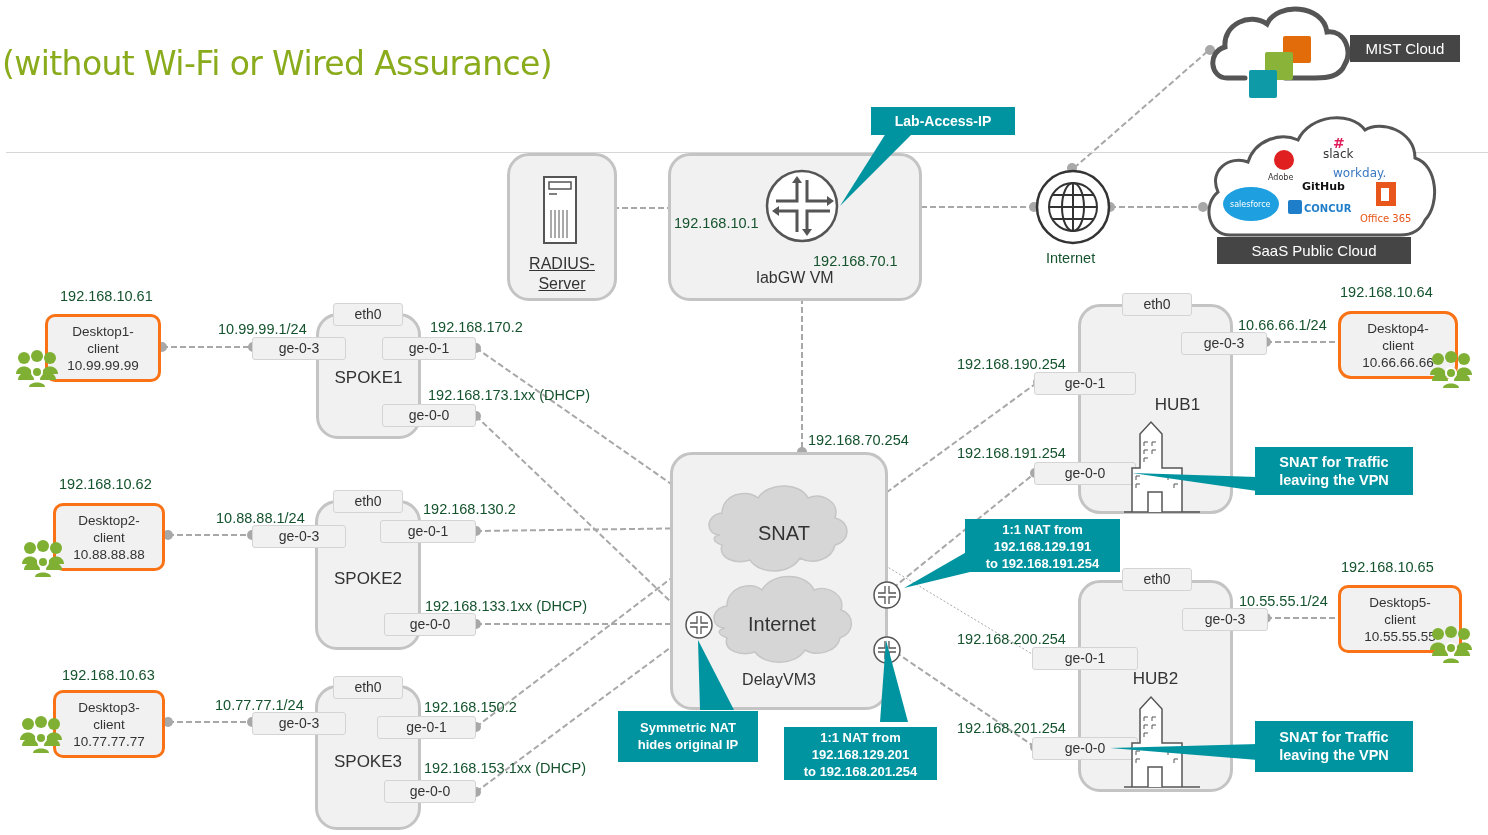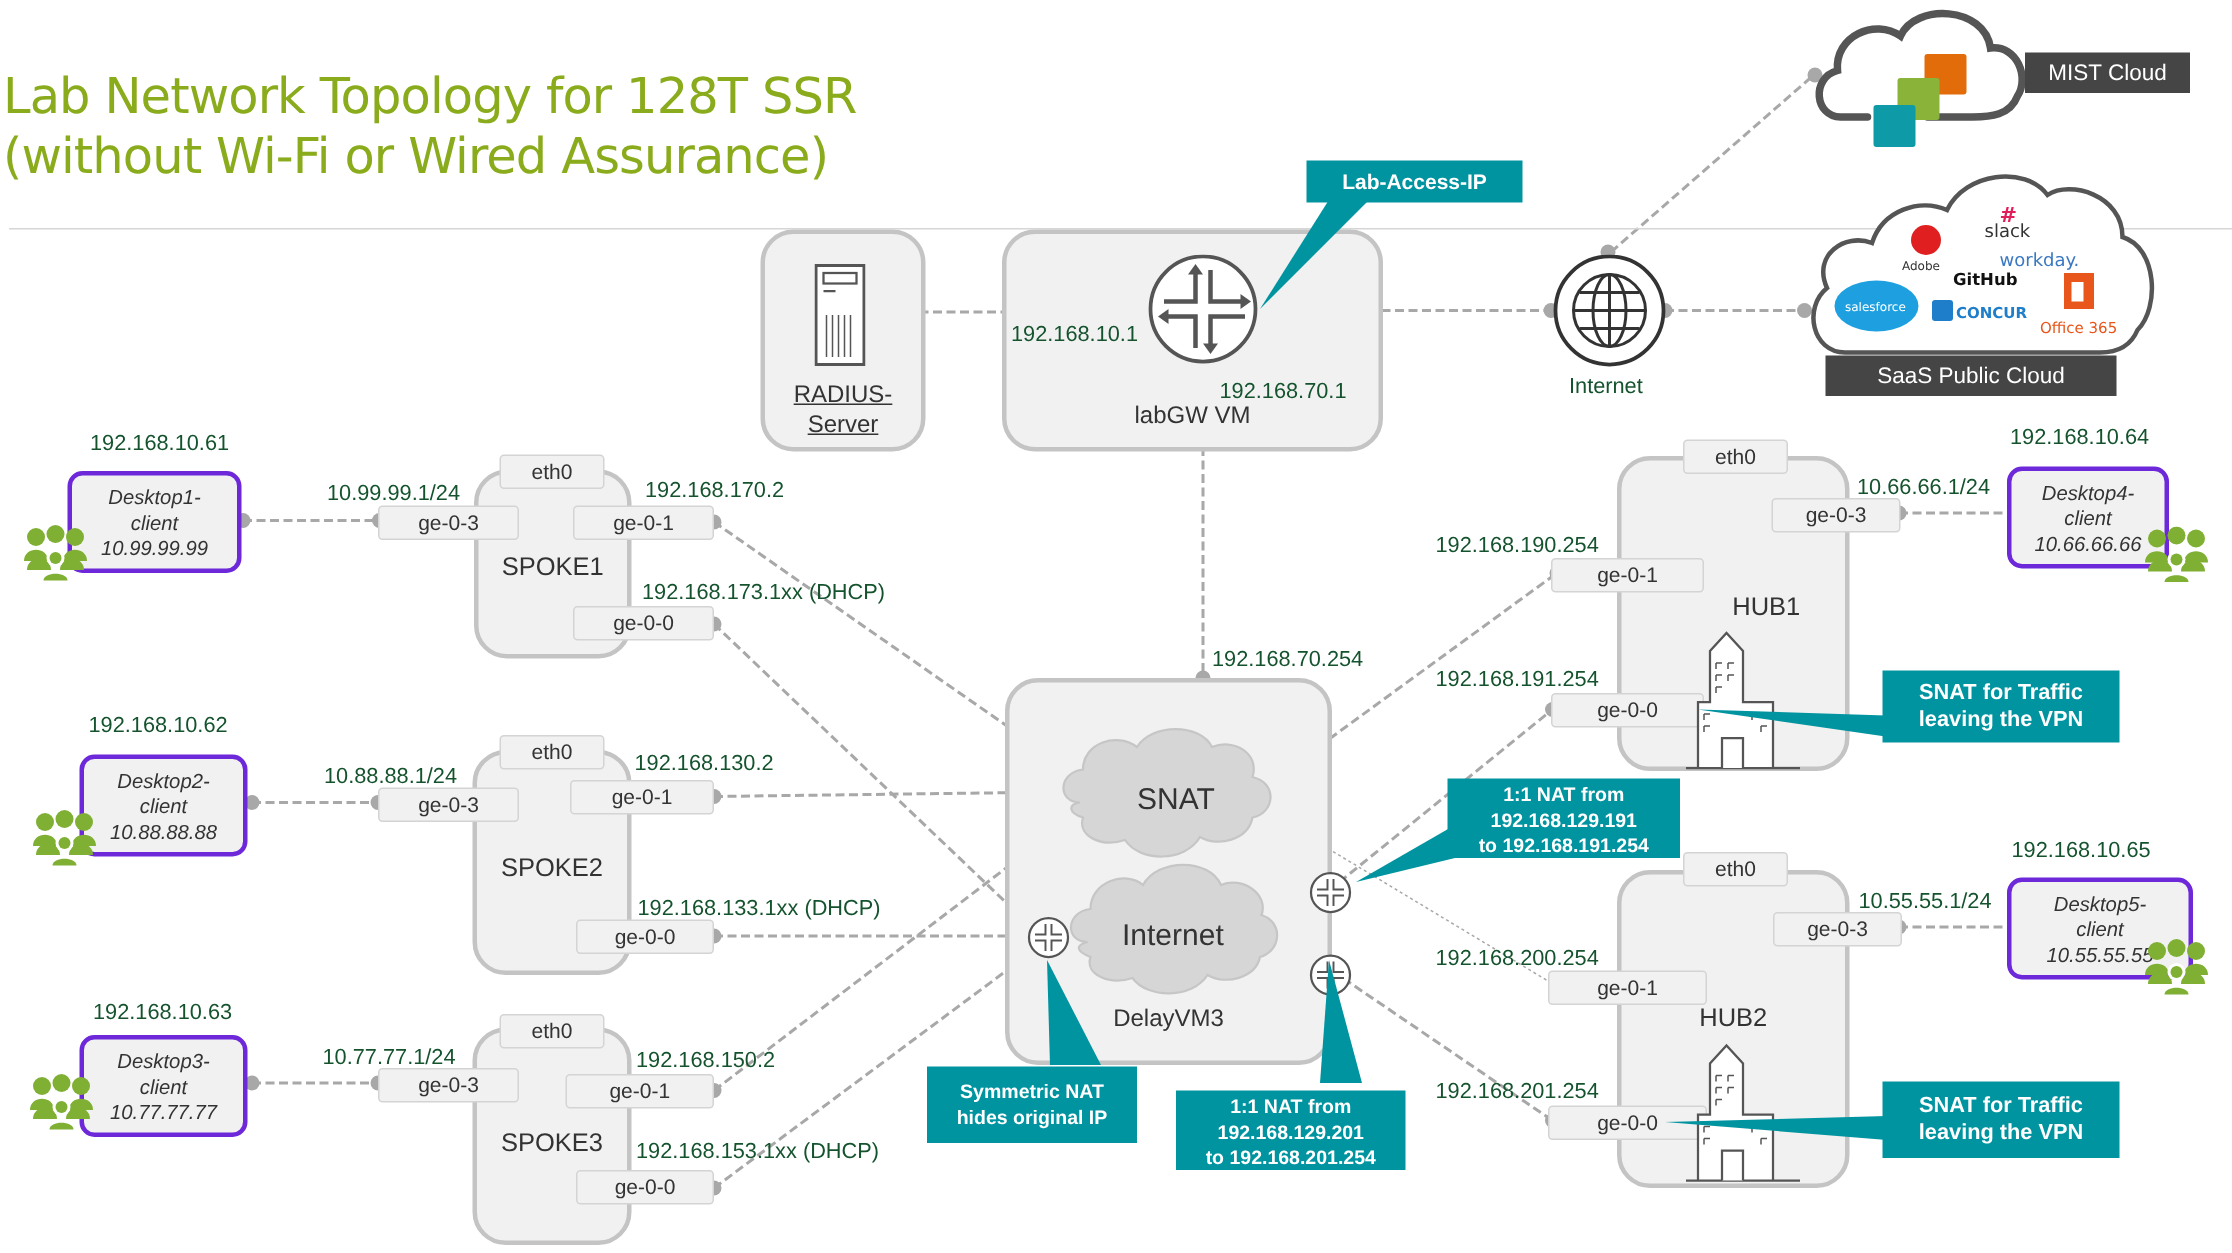--- a/index.html
+++ b/index.html
@@ -5,21 +5,21 @@
   html,body{margin:0;padding:0;background:#fff;}
   body{width:1488px;height:835px;position:relative;overflow:hidden;font-family:"Liberation Sans",sans-serif;color:#333;}
   .abs{position:absolute;}
   #wires{position:absolute;left:0;top:0;width:1488px;height:835px;}
   .title{left:2px;top:44px;font-family:"DejaVu Sans",sans-serif;font-size:33px;line-height:40px;color:#8aac1c;letter-spacing:-0.6px;white-space:nowrap;}
   .hr{left:6px;top:152px;width:1482px;height:1px;background:#d6d6d6;}
   .box{position:absolute;background:#f1f1f1;border:3px solid #c4c4c4;border-radius:22px;box-sizing:border-box;}
   .port{position:absolute;background:#f1f1f1;border:1px solid #d4d4d4;border-radius:3px;box-sizing:border-box;font-family:"Liberation Sans",sans-serif;font-size:14px;text-align:center;line-height:21px;height:23px;color:#333;}
   .lbl{position:absolute;font-size:14.5px;color:#14532d;white-space:nowrap;}
   .node-name{position:absolute;font-size:17px;color:#333;text-align:center;white-space:nowrap;}
-  .client{position:absolute;background:#f1f1f1;border:3px solid #6d28d9;border-radius:10px;box-sizing:border-box;width:116px;height:68px;text-align:center;font-size:13.5px;line-height:17px;padding-top:6px;font-style:italic;}
+  .client{position:absolute;background:#f1f1f1;border:3px solid #f97316;border-radius:10px;box-sizing:border-box;width:116px;height:68px;text-align:center;font-size:13.5px;line-height:17px;padding-top:6px;}
   .callout{position:absolute;background:#0094a0;color:#fff;font-weight:bold;font-size:13px;text-align:center;line-height:17px;white-space:nowrap;box-sizing:border-box;}
   .dark-tag{position:absolute;background:#454545;color:#fff;font-size:15px;text-align:center;line-height:27px;height:27px;}
 </style>
 </head>
 <body>
 
 
 
 
 <svg id="wires" viewBox="0 0 1488 835">
@@ -75,21 +75,20 @@
       <circle cx="1345" cy="618" r="5"></circle>
     <circle cx="1038" cy="382" r="5"></circle>
       <circle cx="1035" cy="473" r="5"></circle>
     <circle cx="1037" cy="657" r="5"></circle>
       <circle cx="1035" cy="747" r="5"></circle>
   </g>
 </svg>
 
 
 <div class="abs title">
-  <div>Lab Network Topology for 128T SSR</div>
   <div>(without Wi-Fi or Wired Assurance)</div>
 </div>
 <div class="abs hr"></div>
 
 
 <svg class="abs" style="left:1205px;top:2px;" width="150" height="100">
   <path d="M40,76 L22,76 C5,76 2,50 20,45 C18,22 45,10 62,22 C72,0 118,2 122,30 C140,28 148,50 140,62 C135,75 122,76 110,76 L80,76" fill="none" stroke="#555" stroke-width="5" stroke-linecap="round"></path>
   <rect x="78" y="34" width="28" height="27" rx="2" fill="#e36c0a"></rect>
   <rect x="60" y="50" width="28" height="28" rx="2" fill="#8ab33a"></rect>
   <rect x="44" y="68" width="28" height="28" rx="2" fill="#0e9aa7"></rect>
@@ -327,21 +326,21 @@
     <div>client</div>
     <div>10.88.88.88</div>
 </div>
 <div class="lbl" style="left:62px;top:667px;">192.168.10.63</div>
 <div class="client" style="left:53px;top:690px;width:112px;">
   <div>Desktop3-</div>
     <div>client</div>
     <div>10.77.77.77</div>
 </div>
 <div class="lbl" style="left:1340px;top:284px;">192.168.10.64</div>
-<div class="client" style="left:1338px;top:311px;width:108px;">
+<div class="client" style="left:1338px;top:311px;width:120px;border-radius:13px;">
   <div>Desktop4-</div>
     <div>client</div>
     <div>10.66.66.66</div>
 </div>
 <div class="lbl" style="left:1341px;top:559px;">192.168.10.65</div>
 <div class="client" style="left:1338px;top:585px;width:124px;">
   <div>Desktop5-</div>
     <div>client</div>
     <div>10.55.55.55</div>
 </div>

